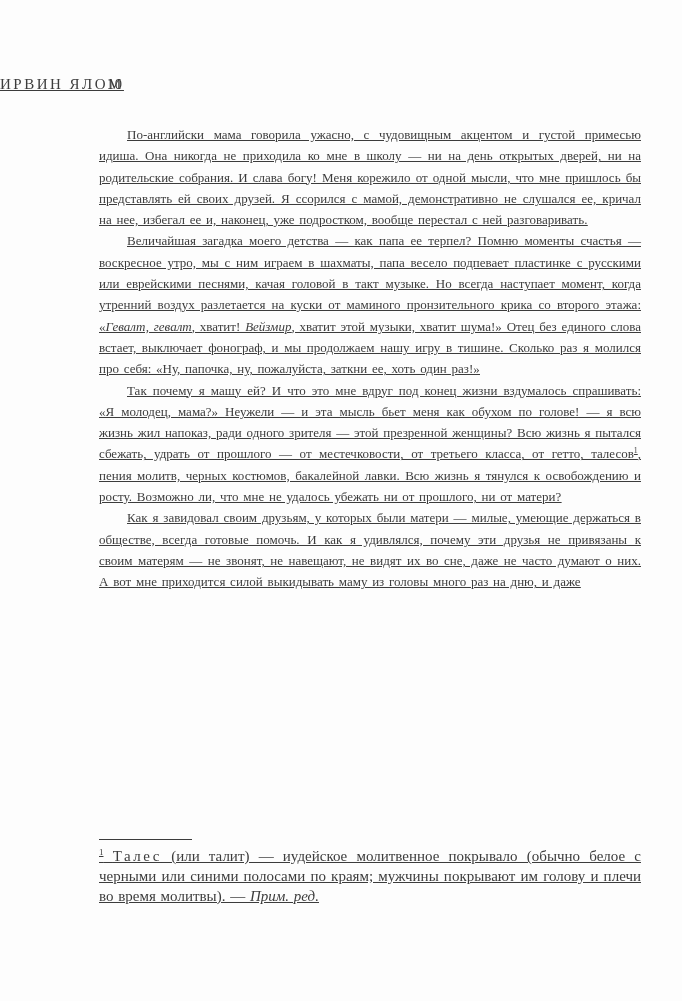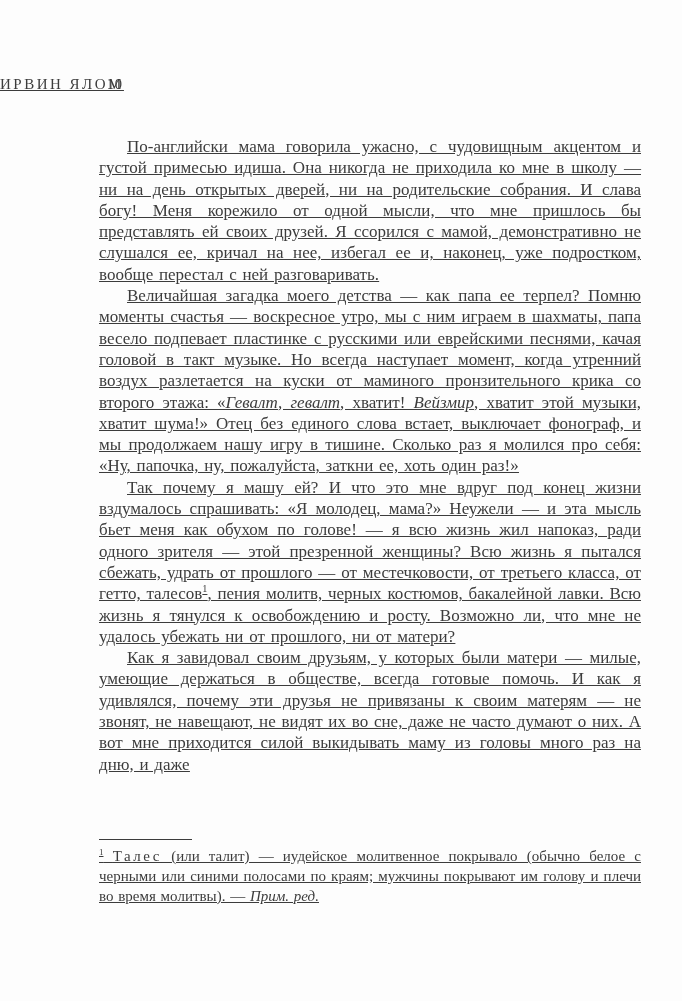--- a/index.html
+++ b/index.html
@@ -31,25 +31,24 @@
     right: 0;
     text-align: left;
     font-size: 15px;
     letter-spacing: 2.5px;
   }
   .body-text {
     position: absolute;
     top: 124px;
     left: 99px;
     width: 542px;
-    font-size: 17px;
+    font-size: 13px;
     line-height: 21.3px;
     text-align: justify;
     word-spacing: 1.5px;
-    margin-top: 12px;
   }
   .body-text p {
     margin: 0;
     text-indent: 28px;
   }
   .i  { font-style: italic; }
   .ls { letter-spacing: 2.5px; }
   sup {
     font-size: 0.6em;
     line-height: 0;

